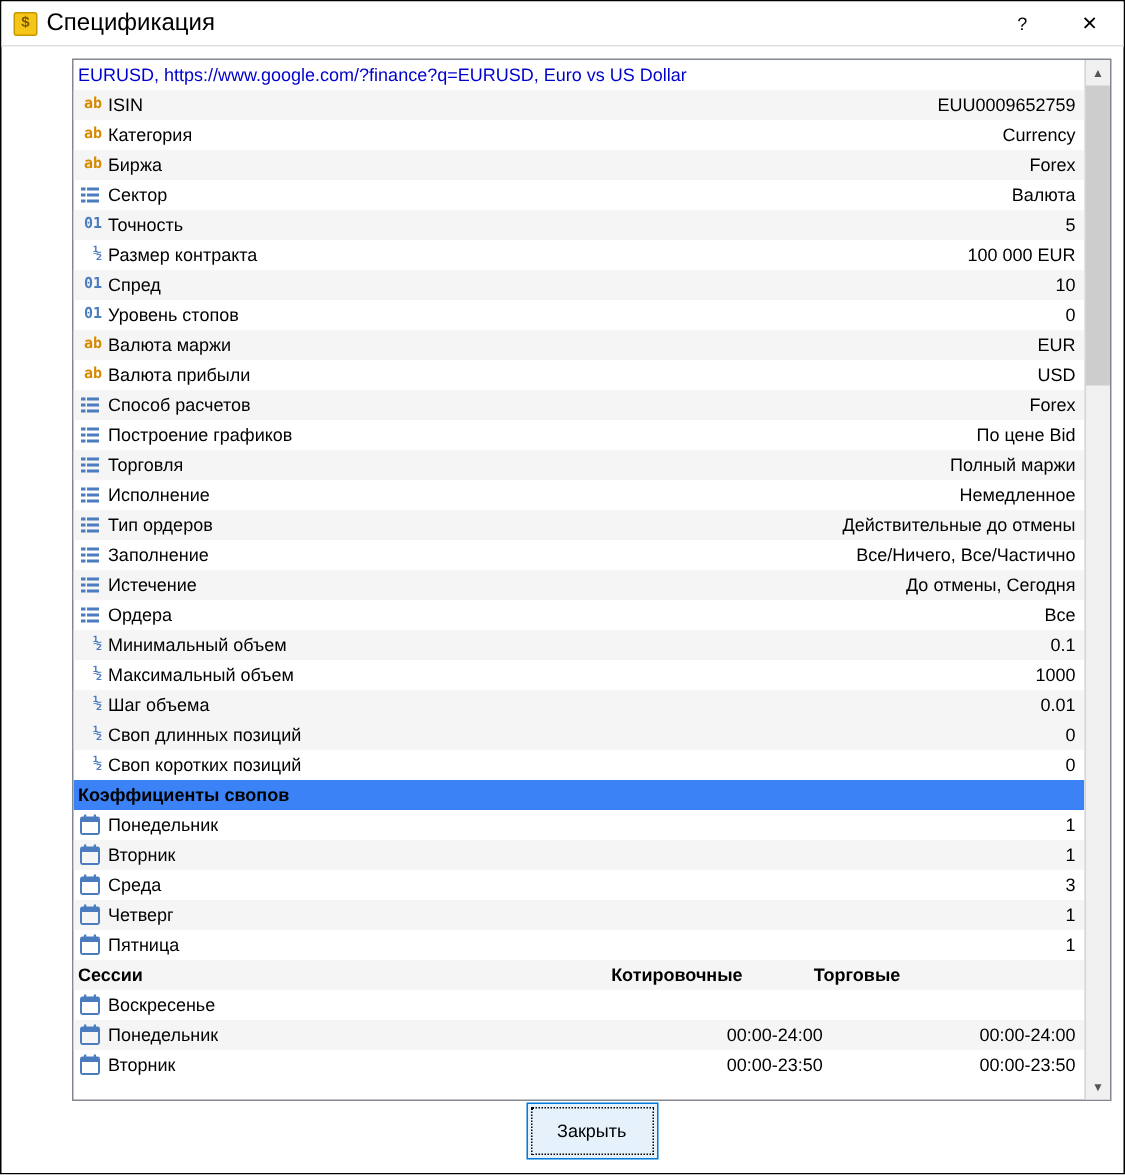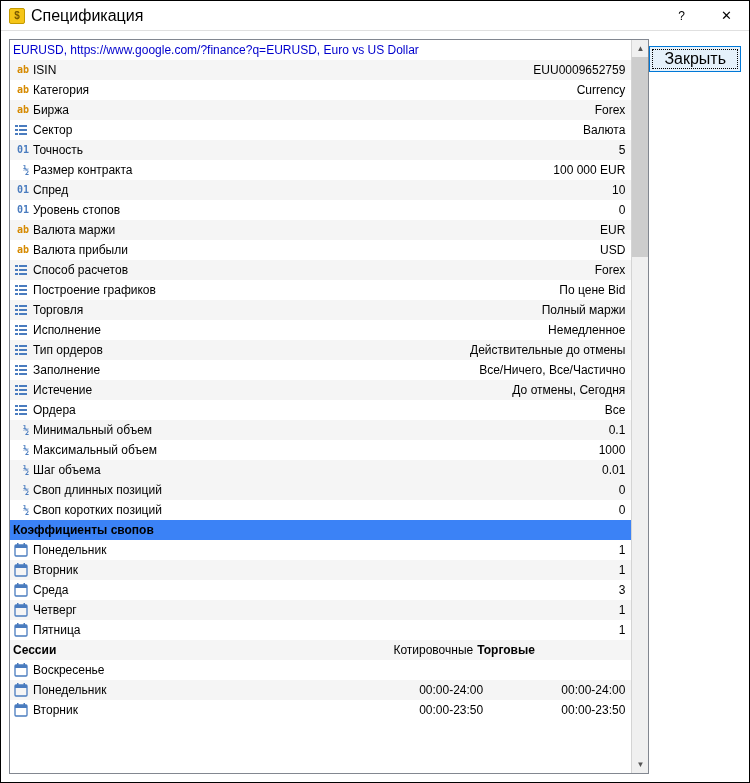--- a/index.html
+++ b/index.html
@@ -39,22 +39,23 @@
     font-family: "Segoe UI", sans-serif;
     font-size: 13px;
     cursor: default;
   }
   .titlebar .winbtn.help { font-size: 12px; }
   .titlebar .winbtn.close { font-size: 13px; }
 
   .content {
     flex: 1;
     padding: 8px;
-    display: flex; flex-direction: row;
+    display: flex; flex-direction: column;
     overflow: hidden;
+    margin-left: 39px;
   }
   .grid-wrap {
     flex: 1;
     border: 1px solid #828790;
     position: relative;
     overflow: hidden;
     display: flex;
   }
   .grid {
     flex: 1;
@@ -102,43 +103,43 @@
     text-align: right;
     white-space: nowrap;
     padding-right: 2px;
   }
   .row.link { color: #0000cd; }
   .row.header {
     font-weight: bold;
     background: #3b82f6;
   }
   .row.header-cols .rlabel { font-weight: bold; }
-  .row .col2 { flex:1; text-align:right; font-weight: normal; padding-right: 4px; }
+  .row .col2 { flex:1; text-align:center; font-weight: bold; padding-right: 4px; }
   .row .col3 { flex:1; text-align:left; font-weight: bold; padding-right: 2px; }
 
   .row.sess { }
   .row.sess .sname { flex: 0 0 312px; }
   .row.sess .sval1 { flex: 1; text-align: right; padding-right: 4px; }
   .row.sess .sval2 { flex: 1; text-align: right; padding-right: 2px; }
 
   
   .ic-ab { color: #d68a00; font-size: 10px; font-weight: bold; font-family: Consolas, monospace; }
   .ic-num { color: #4a7cbf; font-size: 10px; font-weight: bold; font-family: Consolas, monospace; }
   .ic-frac { color: #4a7cbf; font-size: 10px; font-weight: bold; font-family: Consolas, monospace; }
   .ic-list svg, .ic-cal svg { display:block; }
 
   .footer {
     height: 40px;
     display: flex; align-items: center; justify-content: center;
   }
   .close-btn {
-    min-width: 88px; height: 26px;
+    min-width: 88px; height: 38px;
     border: 1px solid #0078d7;
     background: #e5f1fb;
-    font-size: 16px;
+    font-size: 12px;
     padding: 0 14px;
     cursor: default;
     outline: 1px dotted #000;
     outline-offset: -4px;
   }
 </style>
 </head>
 <body>
 
 <div class="window">

